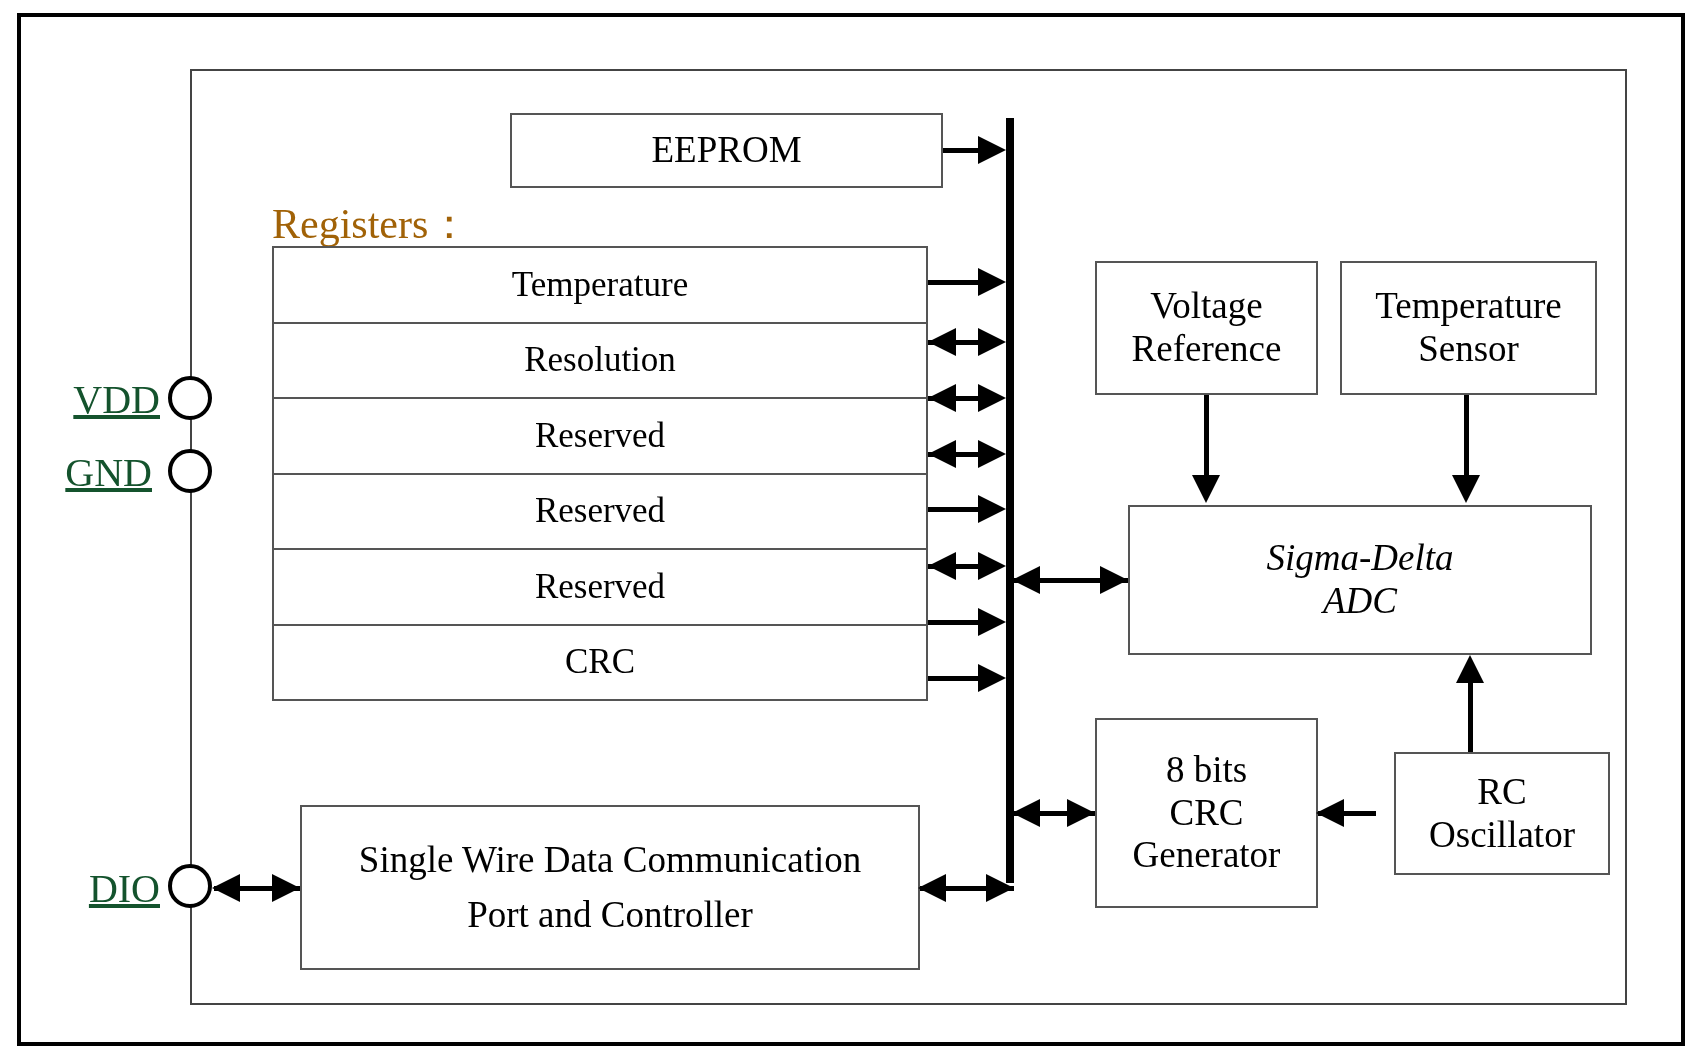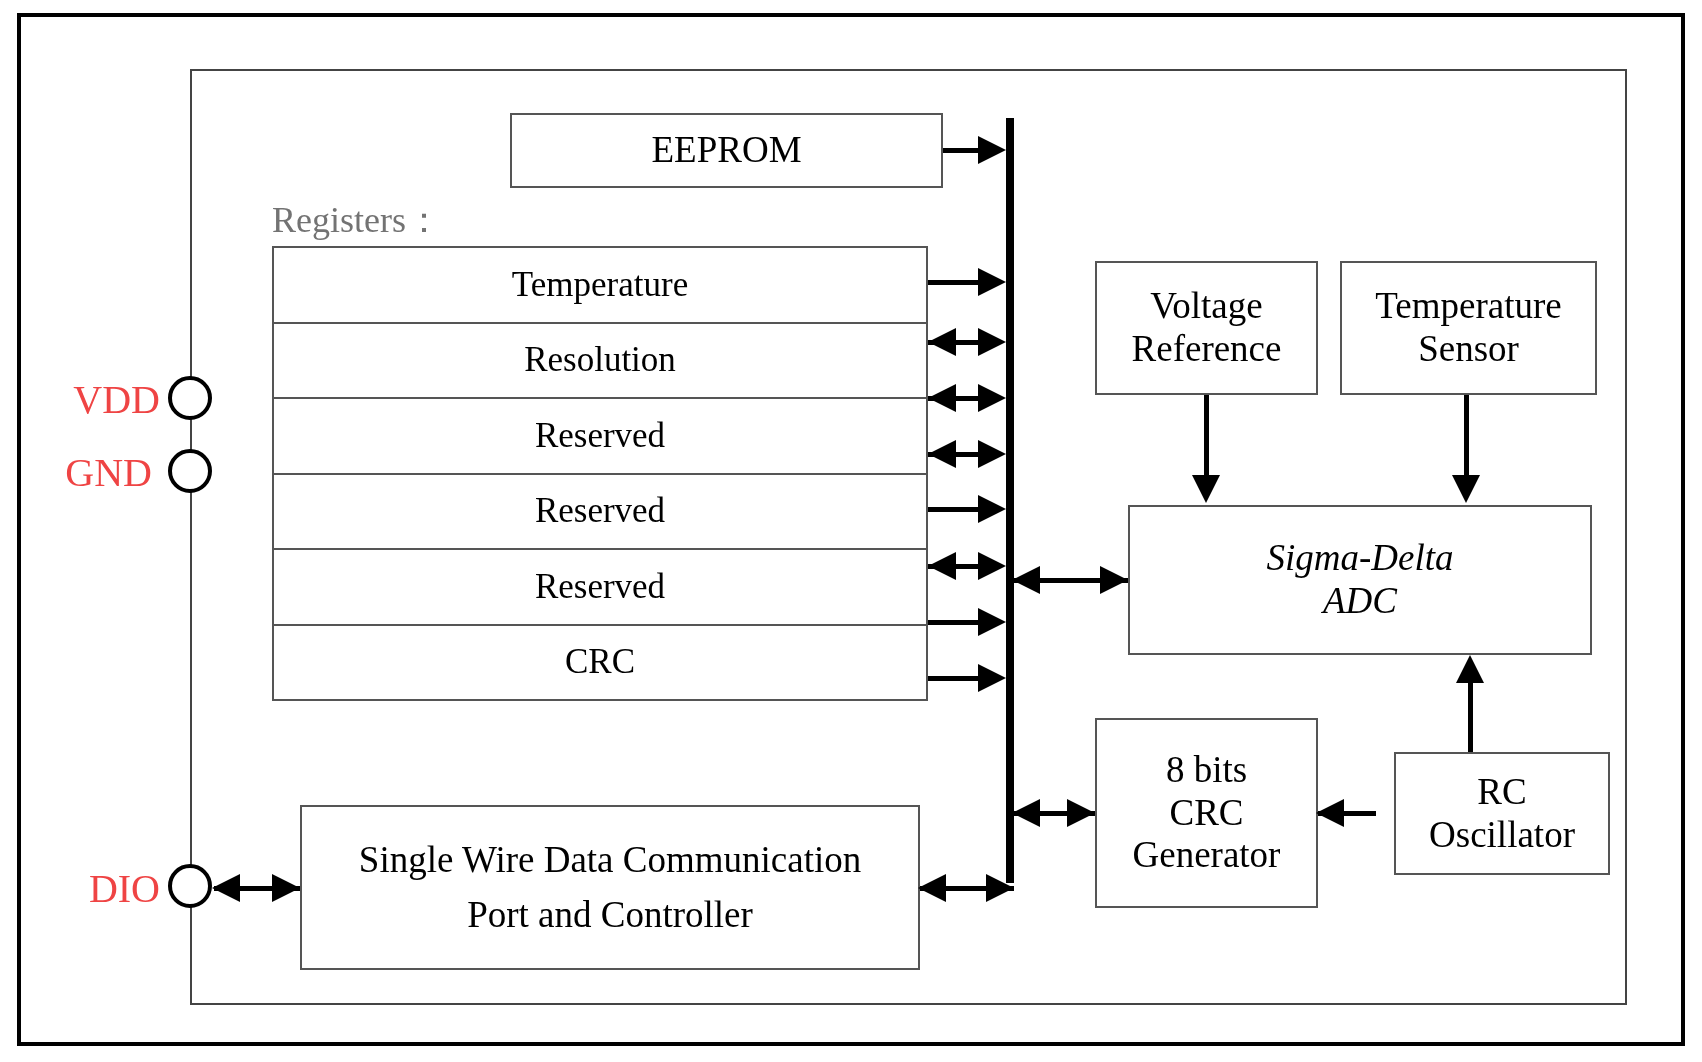--- a/index.html
+++ b/index.html
@@ -20,40 +20,40 @@
   .box .ln{display:block;}
 
   
   .reg-table{position:absolute;left:272px;top:246px;width:656px;height:455px;
              box-sizing:border-box;border:2px solid #555;background:#fff;
              display:flex;flex-direction:column;}
   .reg-row{flex:1 1 0;display:flex;align-items:center;justify-content:center;
            border-bottom:2px solid #555;font-size:35px;color:#000;box-sizing:border-box;}
   .reg-row:last-child{border-bottom:none;}
 
-  .reg-label{position:absolute;left:272px;top:196px;font-size:36px;color:#737373;white-space:nowrap;}
+  .reg-label{position:absolute;left:272px;top:196px;font-size:42px;color:#a16207;white-space:nowrap;}
 
   
   .bus{position:absolute;left:1006px;top:118px;width:8px;height:765px;background:#000;}
 
   
   .hline{position:absolute;height:5px;background:#000;}
   .vline{position:absolute;width:5px;background:#000;}
 
   
   .ah{position:absolute;width:0;height:0;}
   .ah-r{border-top:14px solid transparent;border-bottom:14px solid transparent;border-left:28px solid #000;}
   .ah-l{border-top:14px solid transparent;border-bottom:14px solid transparent;border-right:28px solid #000;}
   .ah-d{border-left:14px solid transparent;border-right:14px solid transparent;border-top:28px solid #000;}
   .ah-u{border-left:14px solid transparent;border-right:14px solid transparent;border-bottom:28px solid #000;}
 
   
   .pin{position:absolute;width:44px;height:44px;border:4px solid #000;border-radius:50%;
        background:#fff;box-sizing:border-box;}
-  .pin-label{position:absolute;font-size:40px;color:#ef4444;white-space:nowrap;text-align:right;}
+  .pin-label{position:absolute;font-size:40px;color:#14532d;white-space:nowrap;text-align:right;text-decoration:underline;}
 </style>
 </head>
 <body>
 
 <div id="stage">
 
   <div class="outer-frame"></div>
   <div class="chip-frame"></div>
 
   <div class="box" style="left:510px;top:113px;width:433px;height:75px;">

